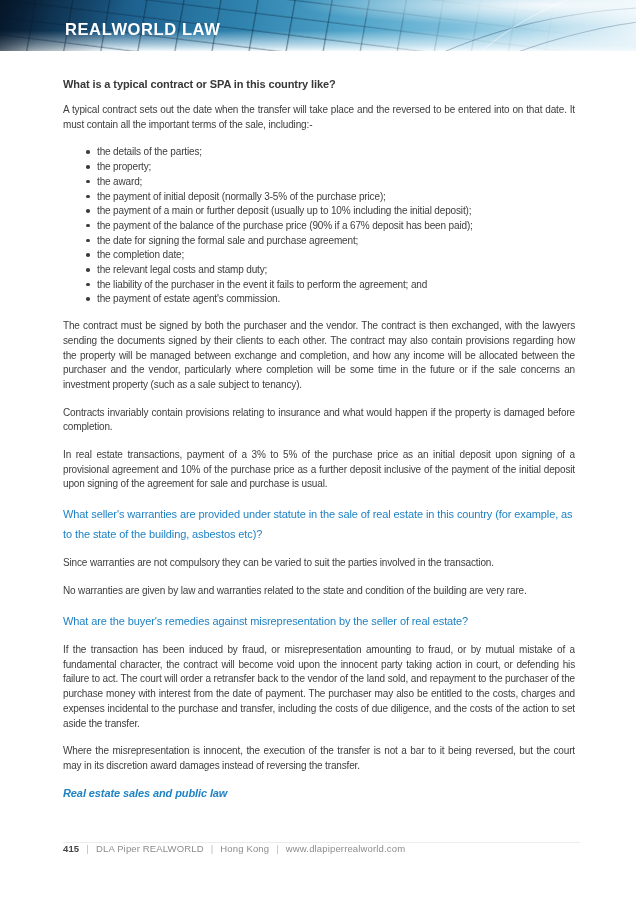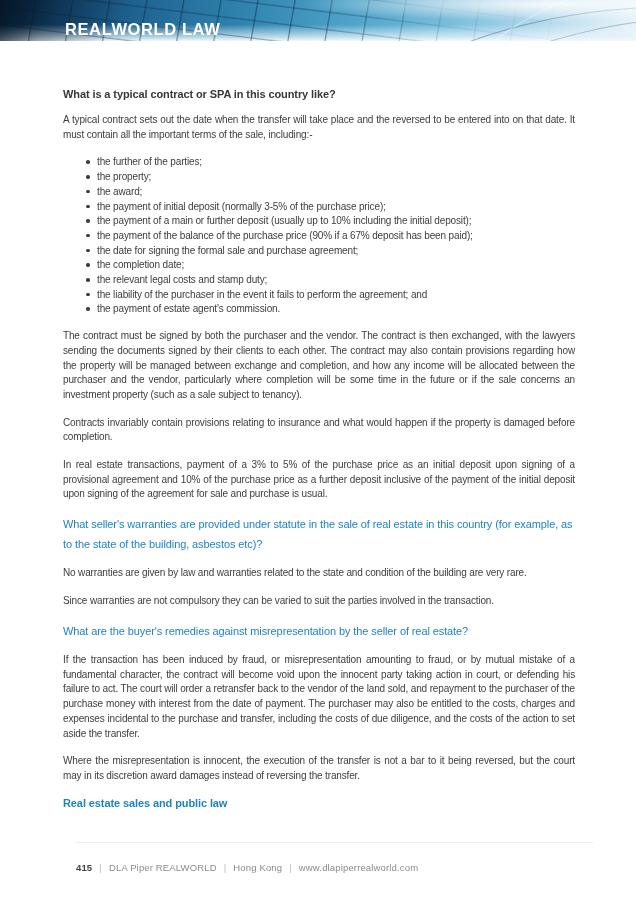--- a/index.html
+++ b/index.html
@@ -7,21 +7,21 @@
   body {
     width: 636px; height: 900px;
     position: relative;
     font-family: "Liberation Sans", sans-serif;
     overflow: hidden;
   }
 
   
   .banner {
     position: relative;
-    width: 636px; height: 41px;
+    width: 636px; height: 51px;
     overflow: hidden;
     background:
       linear-gradient(to bottom, rgba(255,255,255,0) 60%, rgba(231,244,250,0.75) 90%, #f2f9fc 100%),
       linear-gradient(100deg, #0b2c4a 0%, #15486f 10%, #1f6492 22%, #2f83ae 38%, #4fa3c9 55%, #7fc0dc 72%, #b9dded 86%, #e9f5fa 100%);
   }
   .banner .glass-grid {
     position: absolute; inset: 0;
     background:
       repeating-linear-gradient(100deg, rgba(8,34,58,0) 0px, rgba(8,34,58,0) 34px, rgba(8,34,58,0.45) 35px, rgba(8,34,58,0) 36.5px),
       repeating-linear-gradient(7deg, rgba(8,34,58,0) 0px, rgba(8,34,58,0) 15px, rgba(8,34,58,0.35) 16px, rgba(8,34,58,0) 17.5px);
@@ -44,21 +44,21 @@
     position: absolute; left: 65px; top: 20px;
     color: #ffffff;
     font-size: 16.5px; font-weight: bold;
     letter-spacing: 0.6px;
     z-index: 5;
   }
 
   
   .content {
     position: absolute;
-    left: 63px; top: 57px;
+    left: 63px; top: 47px;
     width: 512px;
     color: #3d3d3d;
   }
   .content p, .content li {
     font-size: 10px;
     letter-spacing: -0.15px;
     line-height: 14.7px;
     color: #3d3d3d;
   }
   .content p { text-align: justify; margin-bottom: 13px; }
@@ -75,31 +75,31 @@
     margin-top: 6px; margin-bottom: 12px;
   }
   ul.terms { list-style: none; margin: 2px 0 12px 0; }
   ul.terms li { position: relative; padding-left: 34px; }
   ul.terms .dot {
     position: absolute; left: 23px; top: 5px;
     width: 3.5px; height: 3.5px; border-radius: 50%;
     background: #3d3d3d;
   }
   .subheading-italic {
-    font-size: 11px; font-weight: bold; 
+    font-size: 11px; font-weight: bold; font-style: italic;
     color: #1f82c4;
     letter-spacing: -0.1px;
     margin-top: 8px;
   }
 
   
   .footer {
-    position: absolute; left: 76px; top: 842px; width: 517px;
+    position: absolute; left: 63px; top: 842px; width: 517px;
     border-top: 1px solid #ececec;
-    padding-top: 19px;
+    padding-top: 0;
     font-size: 9.5px; letter-spacing: 0.15px;
     color: #8c8c8c;
     white-space: nowrap;
   }
   .footer .pageno { font-weight: bold; color: #444444; }
   .footer .sep { color: #bcbcbc; margin: 0 7px; }
 </style>
 </head>
 <body>
 
@@ -113,41 +113,41 @@
   <div class="brand">REALWORLD LAW</div>
 </div>
 
 <div class="content">
 
   <h1 class="q-dark">What is a typical contract or SPA in this country like?</h1>
 
   <p>A typical contract sets out the date when the transfer will take place and the reversed to be entered into on that date. It must contain all the important terms of the sale, including:-</p>
 
   <ul class="terms">
-    <li><span class="dot"></span><span>the further of the parties;</span></li>
+    <li><span class="dot"></span><span>the details of the parties;</span></li>
     <li><span class="dot"></span><span>the property;</span></li>
     <li><span class="dot"></span><span>the award;</span></li>
     <li><span class="dot"></span><span>the payment of initial deposit (normally 3-5% of the purchase price);</span></li>
     <li><span class="dot"></span><span>the payment of a main or further deposit (usually up to 10% including the initial deposit);</span></li>
     <li><span class="dot"></span><span>the payment of the balance of the purchase price (90% if a 67% deposit has been paid);</span></li>
     <li><span class="dot"></span><span>the date for signing the formal sale and purchase agreement;</span></li>
     <li><span class="dot"></span><span>the completion date;</span></li>
     <li><span class="dot"></span><span>the relevant legal costs and stamp duty;</span></li>
     <li><span class="dot"></span><span>the liability of the purchaser in the event it fails to perform the agreement; and</span></li>
     <li><span class="dot"></span><span>the payment of estate agent's commission.</span></li>
   </ul>
 
   <p>The contract must be signed by both the purchaser and the vendor. The contract is then exchanged, with the lawyers sending the documents signed by their clients to each other. The contract may also contain provisions regarding how the property will be managed between exchange and completion, and how any income will be allocated between the purchaser and the vendor, particularly where completion will be some time in the future or if the sale concerns an investment property (such as a sale subject to tenancy).</p>
   <p>Contracts invariably contain provisions relating to insurance and what would happen if the property is damaged before completion.</p>
   <p>In real estate transactions, payment of a 3% to 5% of the purchase price as an initial deposit upon signing of a provisional agreement and 10% of the purchase price as a further deposit inclusive of the payment of the initial deposit upon signing of the agreement for sale and purchase is usual.</p>
 
   <h2 class="q-blue">What seller's warranties are provided under statute in the sale of real estate in this country (for example, as to the state of the building, asbestos etc)?</h2>
 
+  <p>Since warranties are not compulsory they can be varied to suit the parties involved in the transaction.</p>
   <p>No warranties are given by law and warranties related to the state and condition of the building are very rare.</p>
-  <p>Since warranties are not compulsory they can be varied to suit the parties involved in the transaction.</p>
 
   <h2 class="q-blue">What are the buyer's remedies against misrepresentation by the seller of real estate?</h2>
 
   <p>If the transaction has been induced by fraud, or misrepresentation amounting to fraud, or by mutual mistake of a fundamental character, the contract will become void upon the innocent party taking action in court, or defending his failure to act. The court will order a retransfer back to the vendor of the land sold, and repayment to the purchaser of the purchase money with interest from the date of payment. The purchaser may also be entitled to the costs, charges and expenses incidental to the purchase and transfer, including the costs of due diligence, and the costs of the action to set aside the transfer.</p>
   <p>Where the misrepresentation is innocent, the execution of the transfer is not a bar to it being reversed, but the court may in its discretion award damages instead of reversing the transfer.</p>
 
   <div class="subheading-italic">Real estate sales and public law</div>
 
 </div>
 

